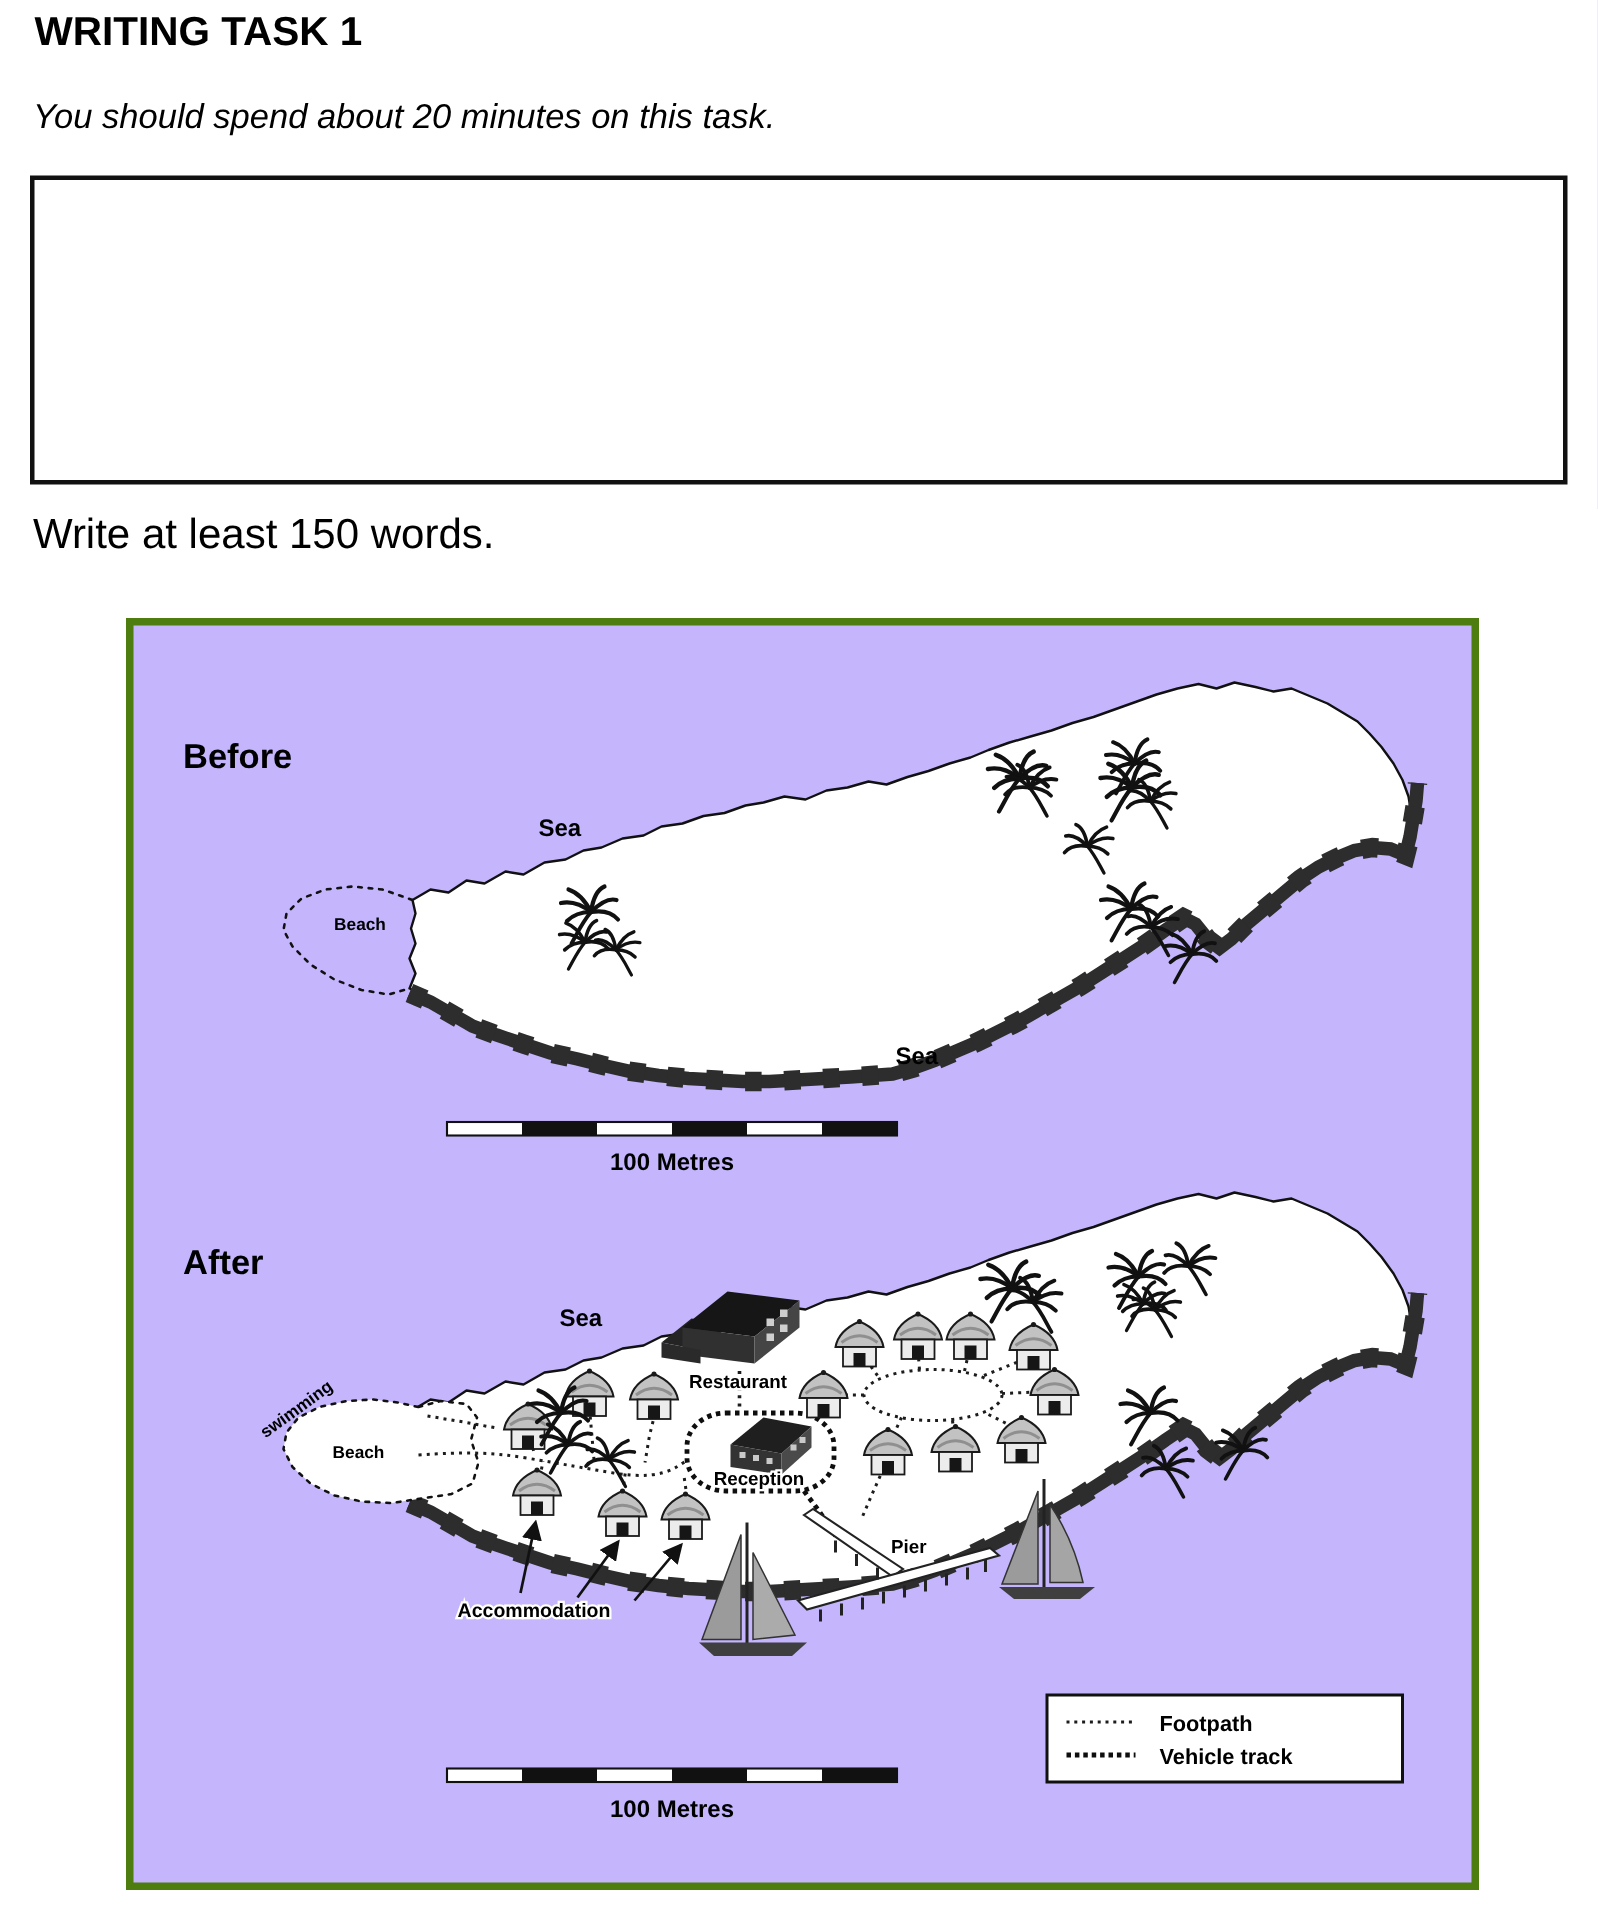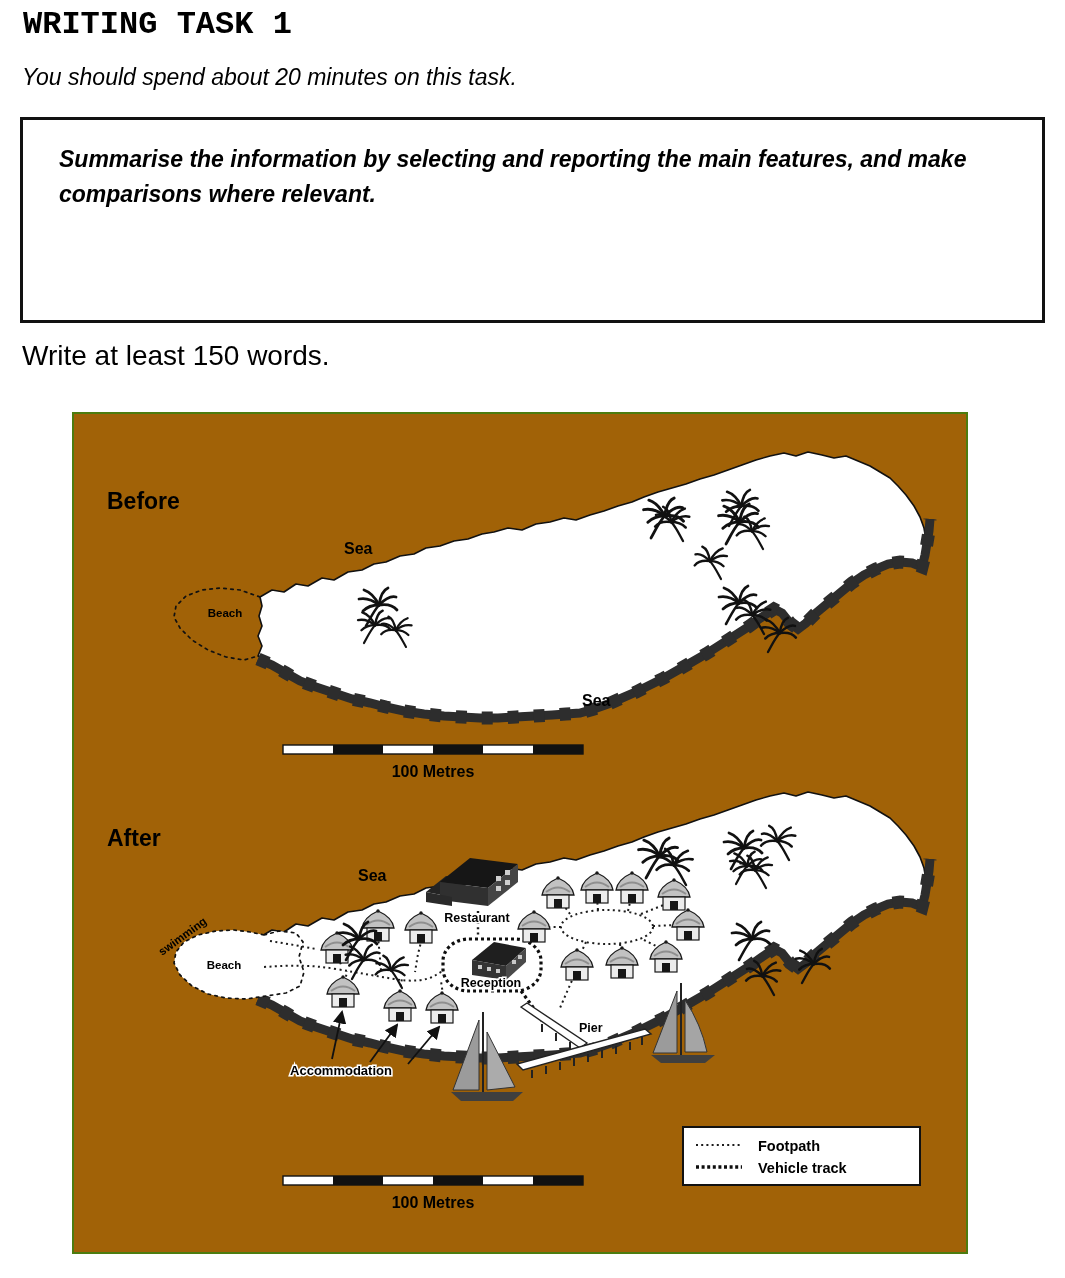--- a/index.html
+++ b/index.html
@@ -1,41 +1,40 @@
 <!DOCTYPE html>
 <html><head>
 <meta charset="utf-8">
 <style>
   html,body{margin:0;padding:0;background:#fff;}
   body{width:1065px;height:1278px;position:relative;font-family:"Liberation Sans",sans-serif;color:#000;}
-  .heading{position:absolute;left:23px;top:6px;font-size:32px;font-weight:bold;letter-spacing:0px;font-family:Liberation Mono, monospace;}
+  .heading{position:absolute;left:23px;top:6px;font-size:27px;font-weight:bold;letter-spacing:0px;}
   .timenote{position:absolute;left:22px;top:64px;font-size:23px;font-style:italic;}
   .promptbox{position:absolute;left:20px;top:117px;width:1019px;height:200px;border:3px solid #111;box-sizing:content-box;}
   .promptbox .inner{padding:22px 30px 0 36px;}
   .promptbox p{margin:0;font-size:23px;font-weight:bold;font-style:italic;line-height:35px;}
   .promptbox p + p{margin-top:27px;}
   .wordnote{position:absolute;left:22px;top:340px;font-size:28px;}
-  .figure{position:absolute;left:72px;top:412px;width:892px;height:838px;border:2px solid #4d7c0f;background:#a16207;}
+  .figure{position:absolute;left:84px;top:412px;width:892px;height:838px;border:5px solid #4d7c0f;background:#c4b5fd;}
   svg text{font-family:"Liberation Sans",sans-serif;fill:#000;}
   .maptitle{font-size:23px;font-weight:bold;}
   .sealabel{font-size:16px;font-weight:bold;}
   .smalllabel{font-size:11.5px;font-weight:bold;}
   .feature{font-size:12.5px;font-weight:bold;paint-order:stroke;stroke:#fff;stroke-width:3px;}
   .scalelabel{font-size:16px;font-weight:bold;}
   .legendlabel{font-size:14.5px;font-weight:bold;}
 </style>
 </head>
 <body>
 
 <div class="heading">WRITING TASK 1</div>
 <div class="timenote">You should spend about 20 minutes on this task.</div>
 
 <div class="promptbox">
   <div class="inner">
-    <p>Summarise the information by selecting and reporting the main features, and make comparisons where relevant.</p>
   </div>
 </div>
 
 <div class="wordnote">Write at least 150 words.</div>
 
 <div class="figure">
 <svg width="892" height="838" viewBox="0 0 892 838">
   <defs>
     <marker id="arrow" viewBox="0 0 10 10" refX="8.5" refY="5" markerWidth="7.5" markerHeight="7.5" orient="auto-start-reverse">
       <path d="M0,0 L10,5 L0,10 Z" fill="#111"></path>

